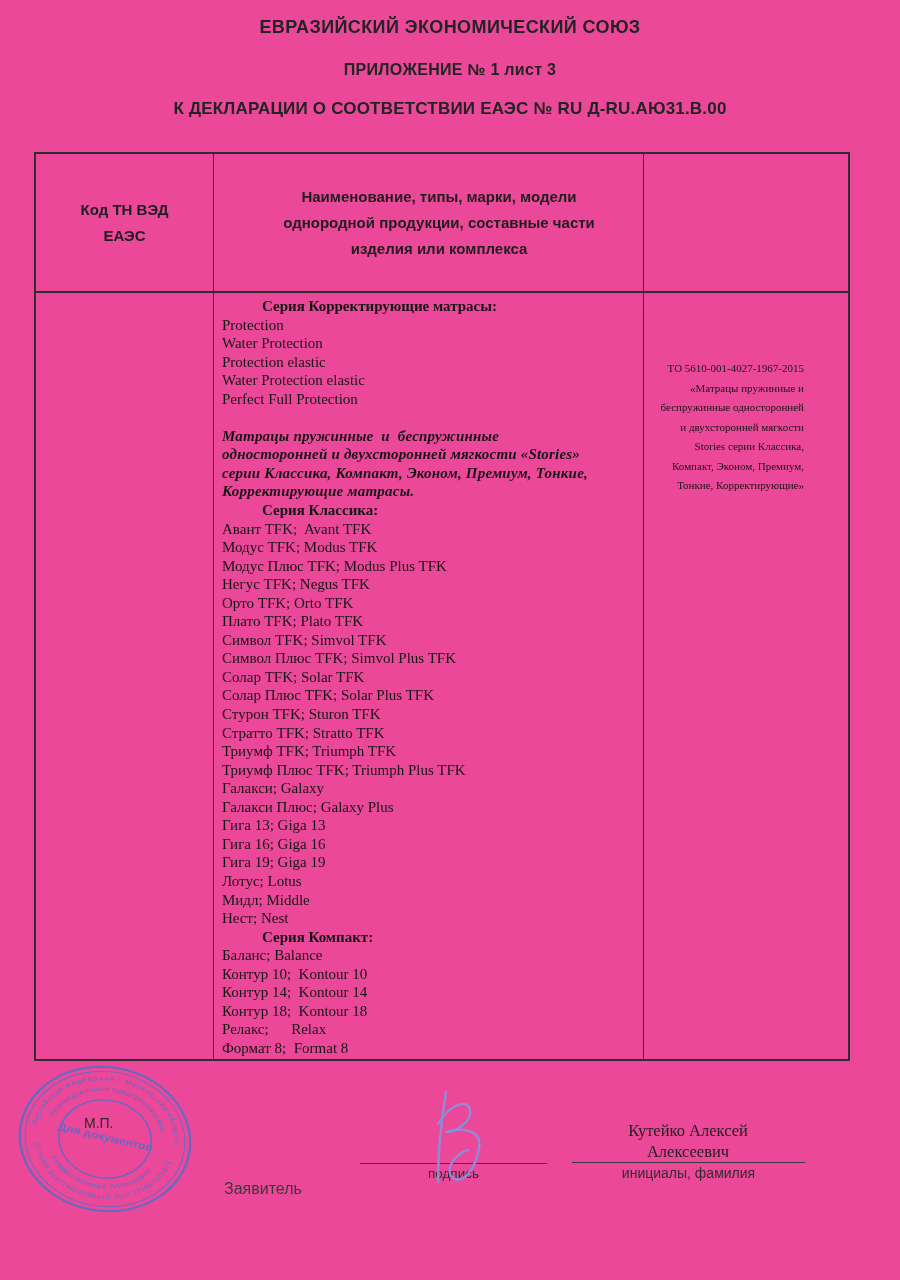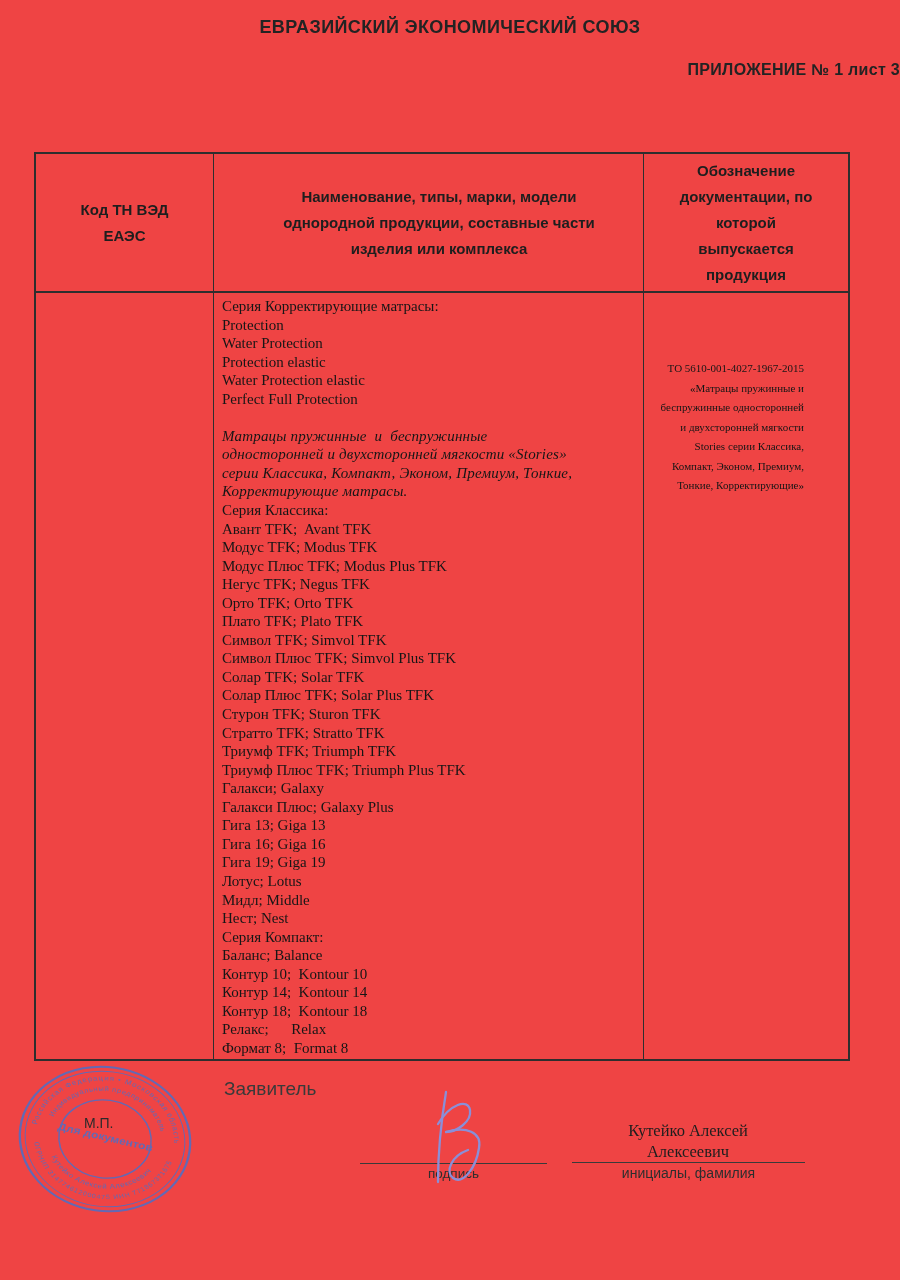--- a/index.html
+++ b/index.html
@@ -1,22 +1,22 @@
 <!DOCTYPE html>
 <html><head>
 <meta charset="utf-8">
 <style>
   html,body{margin:0;padding:0;background:#ffffff;}
   .page{
-    position:relative;width:900px;height:1280px;background:#ef4444;
+    position:relative;width:900px;height:1280px;background:#ec4899;
     font-family:"Liberation Sans",sans-serif;color:#1d1d1d;overflow:hidden;
   }
   .title{position:absolute;left:0;width:900px;text-align:center;font-weight:bold;color:#232323;}
   .title1{top:17px;font-size:18px;letter-spacing:.4px;}
-  .title2{top:61px;font-size:16px;letter-spacing:.3px;text-align:right;}
+  .title2{top:61px;font-size:16px;letter-spacing:.3px;}
   .title3{top:99px;font-size:17px;letter-spacing:.2px;}
 
   .doc-table{
     position:absolute;left:34px;top:152px;width:816px;height:909px;
     border:2px solid #2e2e2e;box-sizing:border-box;display:flex;flex-direction:column;
   }
   .thead{display:flex;height:139px;border-bottom:2px solid #2e2e2e;box-sizing:border-box;}
   .tbody{flex:1;display:flex;min-height:0;}
   .c1{width:178px;border-right:1.5px solid #2e2e2e;box-sizing:border-box;}
   .c2{width:430px;border-right:1.5px solid #2e2e2e;box-sizing:border-box;}
@@ -25,60 +25,58 @@
       font-weight:bold;font-size:15px;line-height:26px;color:#1e1e1e;}
   .th .hinner{display:block;}
   .h1 .hinner{width:110px;}
   .h2 .hinner{width:320px;margin-left:21px;}
   .h3 .hinner{width:142px;}
 
   .models{
     padding:4px 4px 0 8px;font-family:"Liberation Serif",serif;
     font-size:15px;line-height:18.55px;color:#161616;white-space:pre;
   }
-  .model-line.bold{font-weight:normal;}
-  .model-line.bolditalic{font-weight:normal;font-style:italic;letter-spacing:.2px;}
+  .model-line.bold{font-weight:bold;margin-left:40px;}
+  .model-line.bolditalic{font-weight:bold;font-style:italic;letter-spacing:.2px;}
   .designation{
     padding:66px 44px 0 10px;font-family:"Liberation Serif",serif;
     font-size:11px;line-height:19.5px;color:#161616;text-align:right;
   }
 
   .mp-label{position:absolute;left:84px;top:1115px;font-size:14px;color:#2b2b2b;z-index:4;}
-  .applicant-label{position:absolute;left:224px;top:1078px;font-size:19px;color:#3a3a3a;}
+  .applicant-label{position:absolute;left:224px;top:1180px;font-size:16px;color:#3a3a3a;}
 
   .sig-rule{position:absolute;left:360px;top:1163px;width:187px;border-top:1.5px solid #3a3a3a;}
   .sig-caption{position:absolute;left:360px;top:1166px;width:187px;text-align:center;font-size:13.5px;color:#2e2e2e;}
   .signature-svg{position:absolute;left:416px;top:1086px;width:95px;height:102px;z-index:3;}
 
   .name-block{position:absolute;left:566px;top:1120px;width:244px;text-align:center;
       font-family:"Liberation Serif",serif;font-size:16.5px;line-height:21px;color:#1e1e1e;}
   .name-rule{position:absolute;left:572px;top:1162px;width:233px;border-top:1.5px solid #3a3a3a;}
   .name-caption{position:absolute;left:572px;top:1165px;width:233px;text-align:center;font-size:14px;color:#2e2e2e;}
 
   .stamp-svg{position:absolute;left:16px;top:1064px;width:178px;height:150px;z-index:2;
       transform:rotate(8deg);opacity:.85;}
 </style>
 </head>
 <body>
 
 <div class="page">
 
   <div class="title title1">ЕВРАЗИЙСКИЙ ЭКОНОМИЧЕСКИЙ СОЮЗ</div>
   <div class="title title2">ПРИЛОЖЕНИЕ № 1 лист 3</div>
+  <div class="title title3">К ДЕКЛАРАЦИИ О СООТВЕТСТВИИ ЕАЭС № RU Д-RU.АЮ31.В.00</div>
 
   <div class="doc-table">
     <div class="thead">
       <div class="c1 th h1">
         <span class="hinner">Код ТН ВЭД ЕАЭС</span>
       </div>
       <div class="c2 th h2">
         <span class="hinner">Наименование, типы, марки, модели однородной продукции, составные части изделия или комплекса</span>
-      </div>
-      <div class="c3 th h3">
-        <span class="hinner">Обозначение документации, по которой выпускается продукция</span>
       </div>
     </div>
     <div class="tbody">
       <div class="c1"></div>
       <div class="c2 models" id="model-list"><div class="model-line bold">Серия Корректирующие матрасы:</div><div class="model-line normal">Protection</div><div class="model-line normal">Water Protection</div><div class="model-line normal">Protection elastic</div><div class="model-line normal">Water Protection elastic</div><div class="model-line normal">Perfect Full Protection</div><div class="model-line spacer">&nbsp;</div><div class="model-line bolditalic">Матрацы пружинные  и  беспружинные</div><div class="model-line bolditalic">односторонней и двухсторонней мягкости «Stories»</div><div class="model-line bolditalic">серии Классика, Компакт, Эконом, Премиум, Тонкие,</div><div class="model-line bolditalic">Корректирующие матрасы.</div><div class="model-line bold">Серия Классика:</div><div class="model-line normal">Авант TFK;  Avant TFK</div><div class="model-line normal">Модус TFK; Modus TFK</div><div class="model-line normal">Модус Плюс TFK; Modus Plus TFK</div><div class="model-line normal">Негус TFK; Negus TFK</div><div class="model-line normal">Орто TFK; Orto TFK</div><div class="model-line normal">Плато TFK; Plato TFK</div><div class="model-line normal">Символ TFK; Simvol TFK</div><div class="model-line normal">Символ Плюс TFK; Simvol Plus TFK</div><div class="model-line normal">Солар TFK; Solar TFK</div><div class="model-line normal">Солар Плюс TFK; Solar Plus TFK</div><div class="model-line normal">Стурон TFK; Sturon TFK</div><div class="model-line normal">Стратто TFK; Stratto TFK</div><div class="model-line normal">Триумф TFK; Triumph TFK</div><div class="model-line normal">Триумф Плюс TFK; Triumph Plus TFK</div><div class="model-line normal">Галакси; Galaxy</div><div class="model-line normal">Галакси Плюс; Galaxy Plus</div><div class="model-line normal">Гига 13; Giga 13</div><div class="model-line normal">Гига 16; Giga 16</div><div class="model-line normal">Гига 19; Giga 19</div><div class="model-line normal">Лотус; Lotus</div><div class="model-line normal">Мидл; Middle</div><div class="model-line normal">Нест; Nest</div><div class="model-line bold">Серия Компакт:</div><div class="model-line normal">Баланс; Balance</div><div class="model-line normal">Контур 10;  Kontour 10</div><div class="model-line normal">Контур 14;  Kontour 14</div><div class="model-line normal">Контур 18;  Kontour 18</div><div class="model-line normal">Релакс;      Relax</div><div class="model-line normal">Формат 8;  Format 8</div></div>
       <div class="c3">
         <div class="designation">ТО 5610-001-4027-1967-2015 «Матрацы пружинные и беспружинные односторонней и двухсторонней мягкости Stories серии Классика, Компакт, Эконом, Премиум, Тонкие, Корректирующие»</div>
       </div>
     </div>
   </div>

